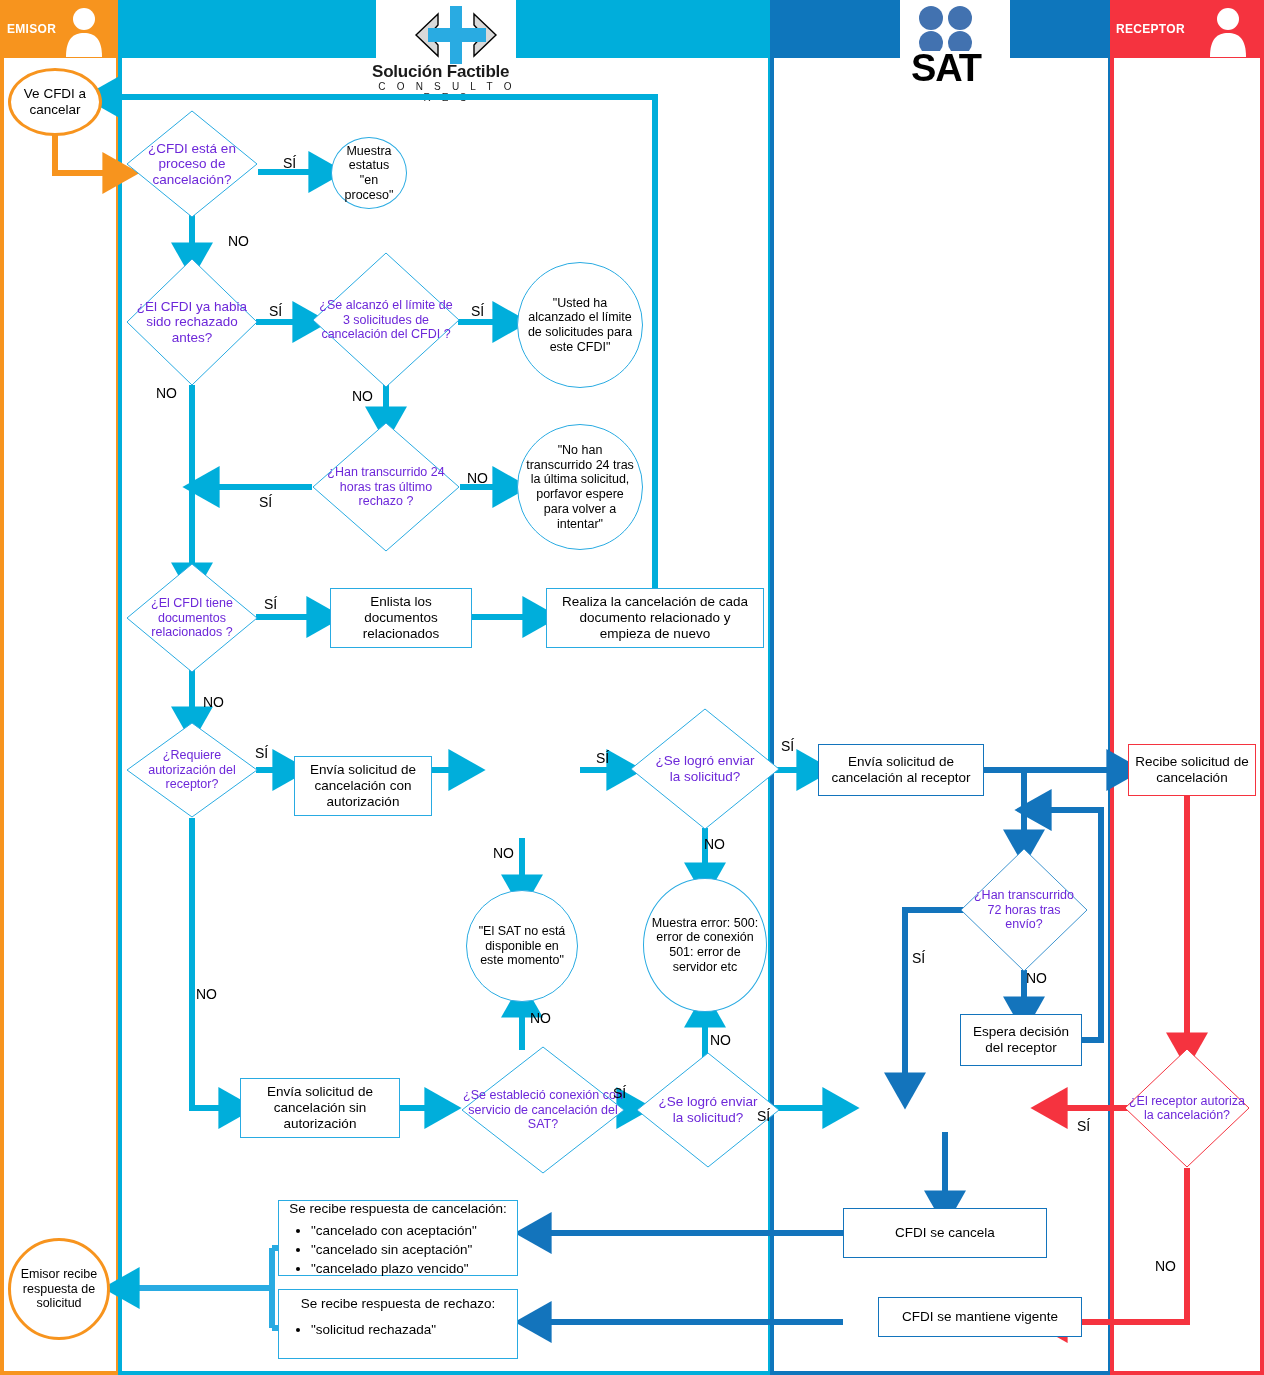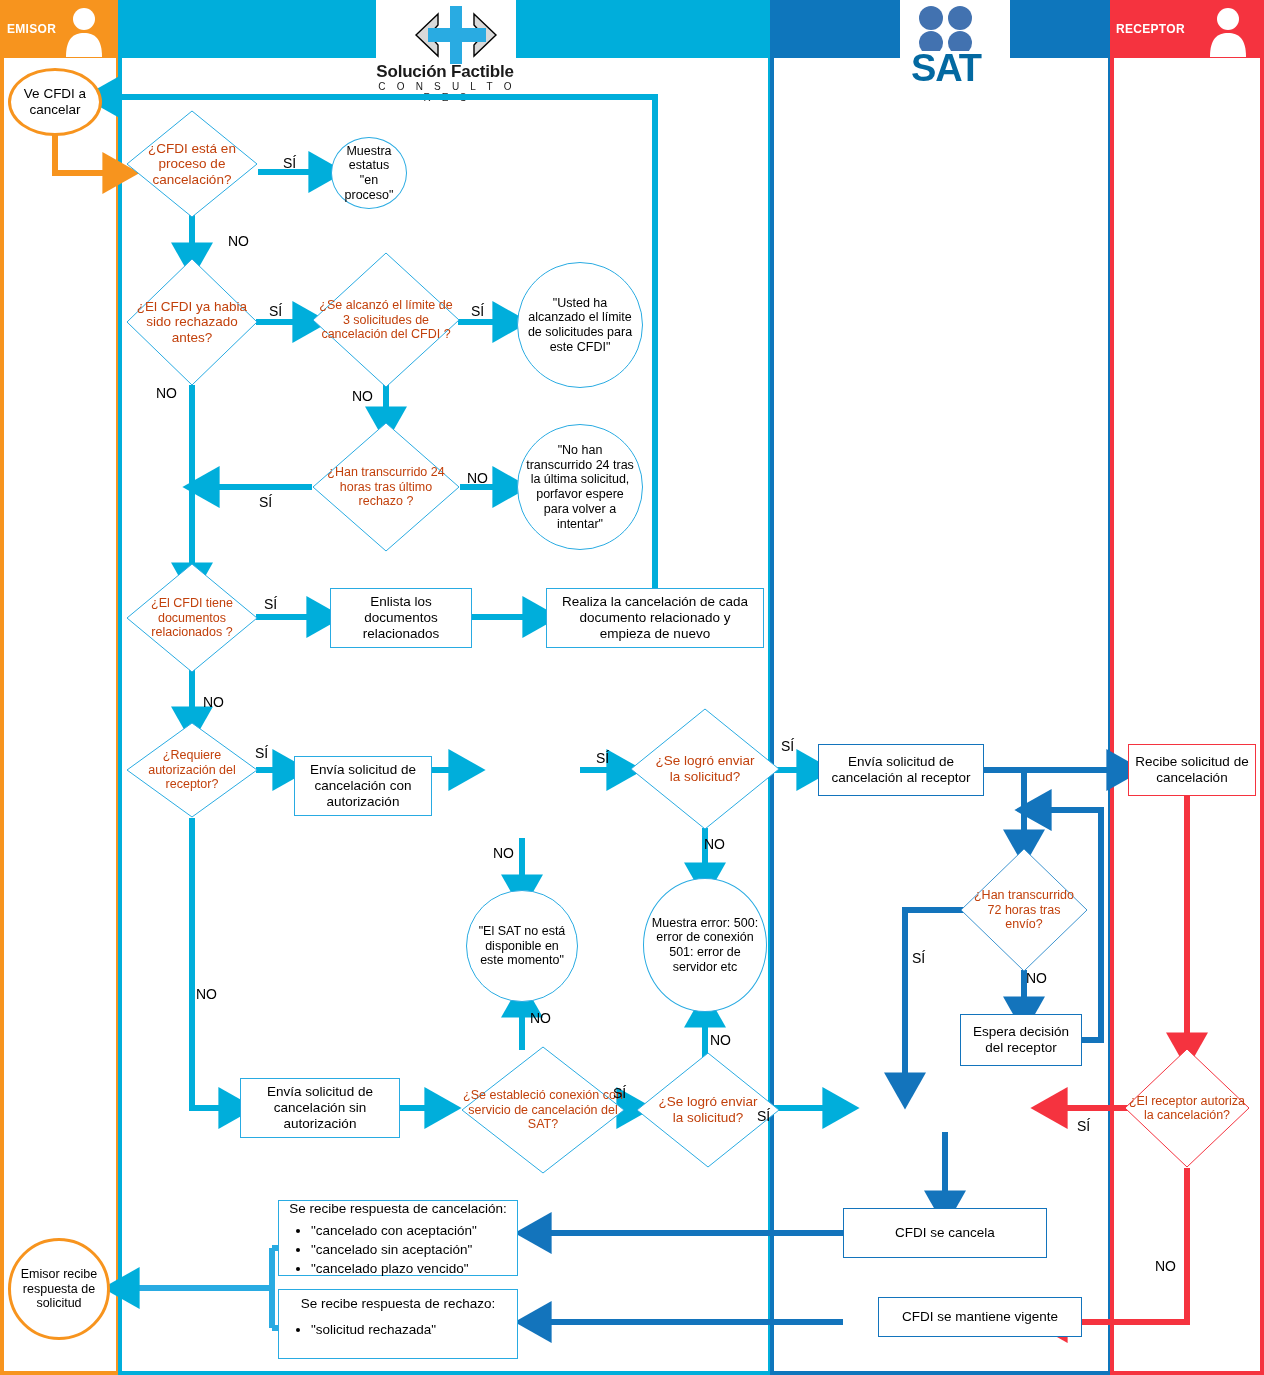--- a/index.html
+++ b/index.html
@@ -54,39 +54,39 @@
   .ellipse-orange {
     border: 3px solid #F7941E;
     border-radius: 50%;
   }
   .circle { border: 1px solid #29ABE2; border-radius: 50%; }
   .diamond-wrap { position: absolute; }
   .diamond-wrap svg { position: absolute; left: 0; top: 0; overflow: visible; }
   .diamond-label {
     position: absolute; left: 0; top: 0; width: 100%; height: 100%;
     display: flex; align-items: center; justify-content: center;
-    text-align: center; font-size: 13.5px; line-height: 1.16; color: #c2410c;
+    text-align: center; font-size: 13.5px; line-height: 1.16; color: #6d28d9;
     pointer-events: none;
   }
   .lbl {
     position: absolute;
     font-size: 14px;
     color: #000;
     white-space: nowrap;
   }
   .bullets {
     margin: 0; padding-left: 26px; text-align: left;
     font-size: 13.5px; line-height: 1.42;
   }
   .box-inner { width: 100%; padding: 4px 6px; }
   .box-title { text-align: center; }
   svg.arrows { position: absolute; left: 0; top: 0; width: 1264px; height: 1375px; }
   .logo-text-1 { position:absolute; font-size:17px; font-weight:bold; color:#1a1a1a; letter-spacing:-.2px;}
   .logo-text-2 { position:absolute; font-size:10px; color:#1a1a1a; letter-spacing:4.2px;}
-  .sat-text { position:absolute; font-size:38px; font-weight:bold; color:#0369a1; letter-spacing:-1px; font-family:"Liberation Sans", sans-serif;}
+  .sat-text { position:absolute; font-size:38px; font-weight:bold; color:#000000; letter-spacing:-1px; font-family:"Liberation Sans", sans-serif;}
 </style>
 </head>
 <body>
 
 <div id="canvas">
 
   <div class="lane-header" style="left:0; width:118px; background:#F7941E;">
     <span class="lane-label" style="left:7px; top:22px;">EMISOR</span>
     <svg class="person-icon" width="44" height="52" viewBox="0 0 44 52" style="left:62px; top:5px;">
       <circle cx="22" cy="14" r="11" fill="#ffffff"></circle>
@@ -109,21 +109,21 @@
       <path d="M4 52 C4 34 11 28 22 28 C33 28 40 34 40 52 Z" fill="#ffffff"></path>
     </svg>
   </div>
 
   <svg width="116" height="62" viewBox="0 0 116 62" style="position:absolute; left:398px; top:4px;">
     <path d="M40 10 L18 31 L40 52 L40 41 L31 31 L40 21 Z" fill="#D9D9D9" stroke="#000" stroke-width="1.4"></path>
     <path d="M76 10 L98 31 L76 52 L76 41 L85 31 L76 21 Z" fill="#D9D9D9" stroke="#000" stroke-width="1.4"></path>
     <path d="M52 2 L52 24 L30 24 L30 38 L52 38 L52 60 L64 60 L64 2 Z" fill="#29ABE2"></path>
     <path d="M64 24 L88 24 L88 38 L64 38 Z" fill="#29ABE2"></path>
   </svg>
-  <div class="logo-text-1" style="left:372px; top:62px; width:146px; text-align:center;">Solución Factible</div>
+  <div class="logo-text-1" style="left:372px; top:62px; width:146px; text-align:left;">Solución Factible</div>
   <div class="logo-text-2" style="left:372px; top:81px; width:150px; text-align:center;">C O N S U L T O R E S</div>
 
   <svg width="76" height="46" viewBox="0 0 76 46" style="position:absolute; left:908px; top:5px;">
     <circle cx="23" cy="13" r="12" fill="#4272B0"></circle>
     <circle cx="52" cy="13" r="12" fill="#4272B0"></circle>
     <circle cx="23" cy="38" r="12" fill="#4272B0"></circle>
     <circle cx="52" cy="38" r="12" fill="#4272B0"></circle>
   </svg>
   <div class="sat-text" style="left:898px; top:47px; width:96px; text-align:center;">SAT</div>
 

